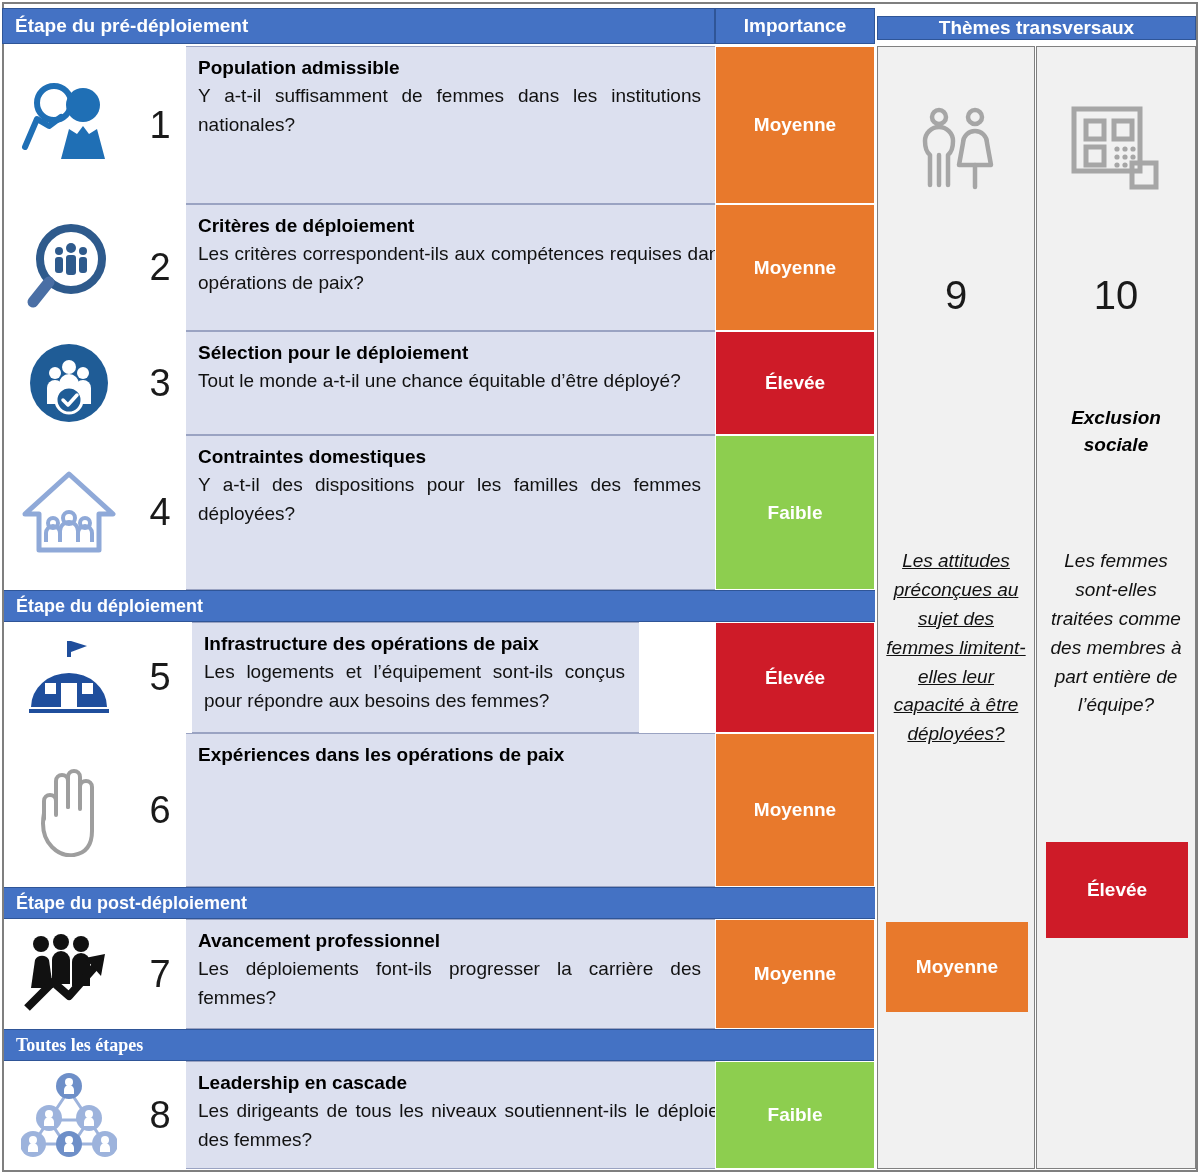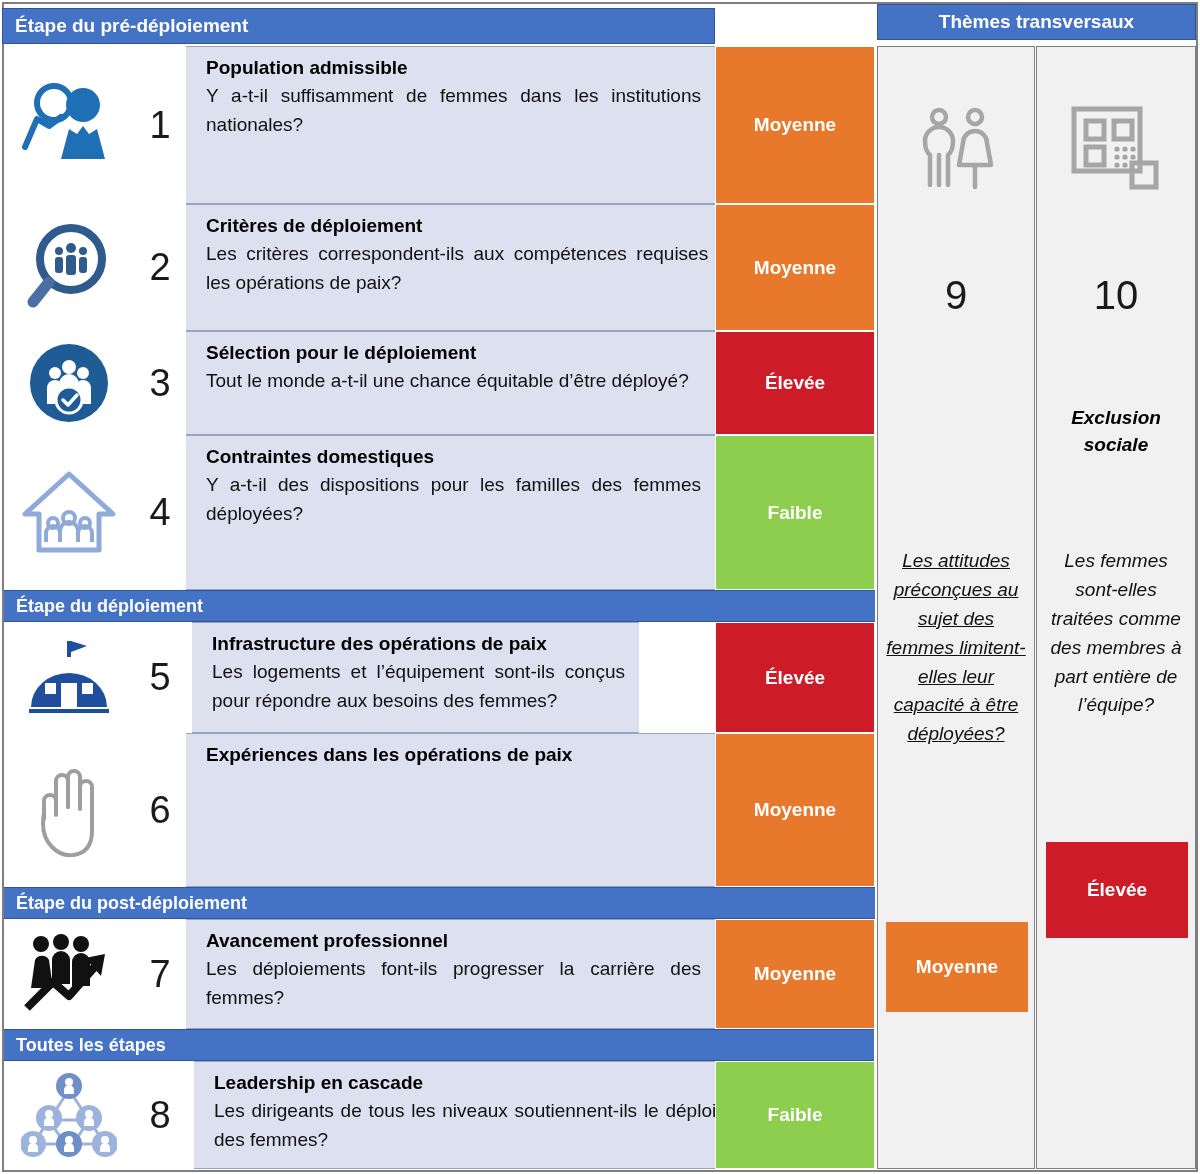--- a/index.html
+++ b/index.html
@@ -73,21 +73,21 @@
     justify-content: center;
     font-family: "Liberation Sans", sans-serif;
   }
 
   
   .txt-cell {
     position: absolute;
     background: #DCE0EF;
     border-top: 1px solid #9aa3c2;
     border-bottom: 1px solid #9aa3c2;
-    padding: 9px 14px 4px 20px;
+    padding: 9px 14px 4px 12px;
   }
   .txt-cell .title {
     font-weight: bold;
     font-size: 19px;
     color: #000000;
     line-height: 1.28;
     margin-bottom: 2px;
   }
   .txt-cell .q {
     font-size: 19px;
@@ -164,21 +164,24 @@
 </style>
 </head>
 <body>
 
 <div id="root">
   <div class="frame"></div>
 
   <div class="hdr left" style="left:2px; top:8px; width:713px; height:36px;">
     <span>Étape du pré-déploiement</span>
   </div>
-  <div class="hdr ctr" style="left:877px; top:4px; width:319px; height:36px;">
+  <div class="hdr ctr" style="left:715px; top:8px; width:160px; height:36px;">
+    <span>Importance</span>
+  </div>
+  <div class="hdr ctr" style="left:877px; top:16px; width:319px; height:24px;">
     <span>Thèmes transversaux</span>
   </div>
 
   <div class="icon-cell" style="left:4px; top:46px; width:130px; height:158px;">
     <span>
       <svg width="96" height="88" viewBox="0 0 96 88">
         <circle cx="33" cy="22" r="17" fill="none" stroke="#1F6FB5" stroke-width="6"></circle>
         <path d="M4 66 L16 38 L28 45 L40 36" fill="none" stroke="#1F6FB5" stroke-width="6" stroke-linejoin="round" stroke-linecap="round"></path>
         <circle cx="62" cy="24" r="17" fill="#1F6FB5"></circle>
         <path d="M40 78 L48 48 L56 53 L62 45 L68 53 L76 48 L84 78 Z" fill="#1F6FB5"></path>
@@ -325,21 +328,21 @@
       </svg>
     </span>
   </div>
   <div class="num" style="left:134px; top:919px; width:52px; height:110px;">7</div>
   <div class="txt-cell" style="left:186px; top:919px; width:529px; height:110px;">
     <div class="title">Avancement professionnel</div>
     <div class="q">Les déploiements font-ils progresser la carrière des femmes?</div>
   </div>
   <div class="imp med" style="left:715px; top:919px; width:160px; height:110px;">Moyenne</div>
 
-  <div class="stage-band" style="left:4px; top:1029px; width:870px; height:32px;">
+  <div class="stage-band" style="left:4px; top:1029px; width:870px; height:32px;font-family:Liberation Serif, serif;">
     <span>Toutes les étapes</span>
   </div>
 
   <div class="icon-cell" style="left:4px; top:1061px; width:130px; height:108px;">
     <span>
       <svg width="96" height="86" viewBox="0 0 96 86">
         <g stroke="#9DB3DC" stroke-width="3" fill="none">
           <path d="M48 18 L28 48 M48 18 L68 48 M28 48 L12 72 M28 48 L44 72 M68 48 L52 72 M68 48 L84 72 M12 72 L44 72 M52 72 L84 72 M28 48 L68 48"></path>
         </g>
         <g>
@@ -361,21 +364,21 @@
             <path d="M7 80 v-4 a5 5 0 0 1 10 0 v4 z"></path>
           <circle cx="48" cy="68" r="4"></circle>
             <path d="M43 80 v-4 a5 5 0 0 1 10 0 v4 z"></path>
           <circle cx="84" cy="68" r="4"></circle>
             <path d="M79 80 v-4 a5 5 0 0 1 10 0 v4 z"></path>
         </g>
       </svg>
     </span>
   </div>
   <div class="num" style="left:134px; top:1061px; width:52px; height:108px;">8</div>
-  <div class="txt-cell" style="left:186px; top:1061px; width:589px; height:108px;margin-left:8px;">
+  <div class="txt-cell" style="left:186px; top:1061px; width:589px; height:108px;">
     <div class="title">Leadership en cascade</div>
     <div class="q">Les dirigeants de tous les niveaux soutiennent-ils le déploiement des femmes?</div>
   </div>
   <div class="imp low" style="left:715px; top:1061px; width:160px; height:108px;">Faible</div>
 
   <div class="theme-col" style="left:877px; top:46px; width:158px; height:1123px;">
     <div class="theme-icon" style="top:58px;">
       <svg width="78" height="92" viewBox="0 0 78 92">
         <g fill="none" stroke="#A6A6A6" stroke-width="4.5" stroke-linejoin="round" stroke-linecap="round">
           <circle cx="22" cy="12" r="7"></circle>

